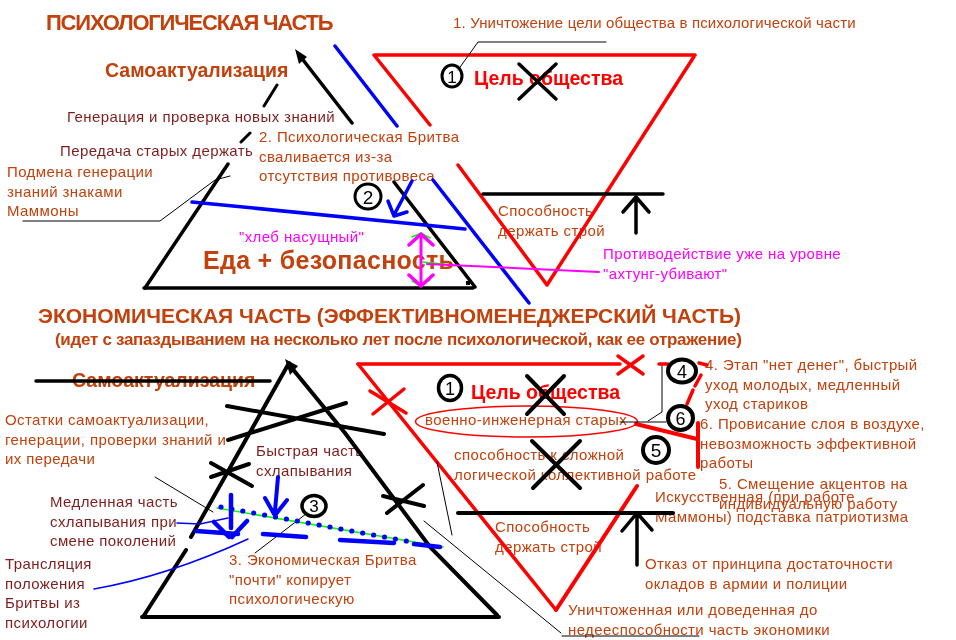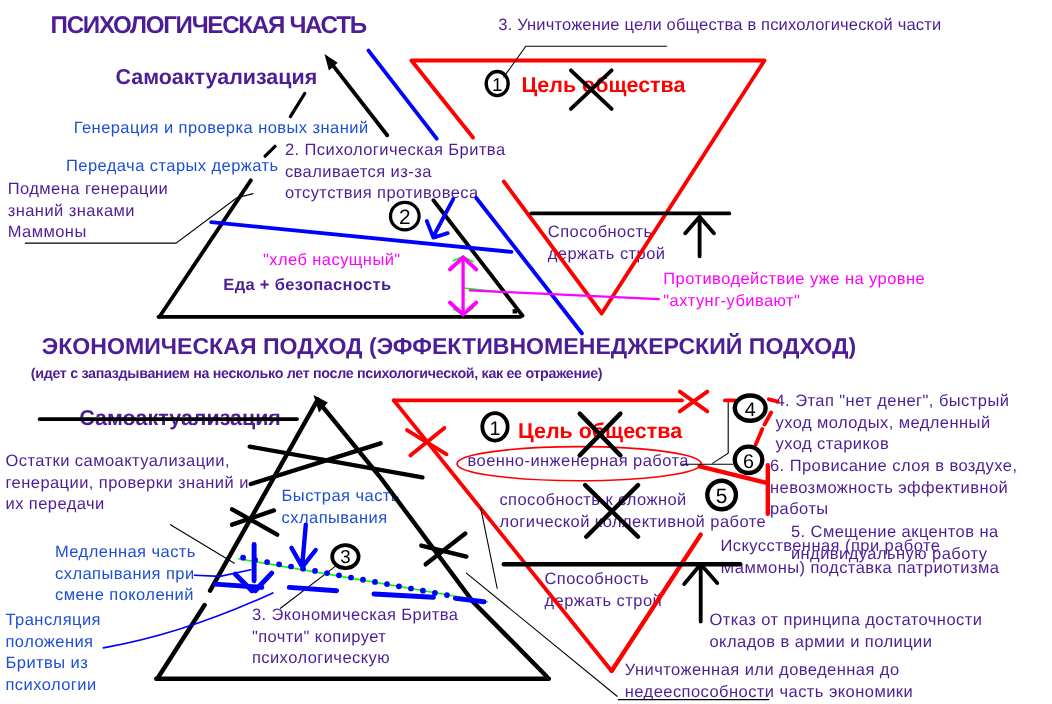--- a/index.html
+++ b/index.html
@@ -1,45 +1,45 @@
 <!DOCTYPE html>
 <html><head><meta charset="utf-8"><style>
 html,body{margin:0;padding:0}
 body{width:956px;height:640px;position:relative;background:#fff;overflow:hidden;
 font-family:"Liberation Sans",sans-serif}
-.t{position:absolute;white-space:nowrap;font-size:15px;line-height:19.5px;color:#4c1d95;letter-spacing:0.4px}
+.t{position:absolute;white-space:nowrap;font-size:15px;line-height:19.5px;color:#c2410c;letter-spacing:0.4px}
 .b{font-weight:bold}
-.blue{color:#1d4ed8}.mag{color:#FF00FF}.red{color:#FF0000}
+.blue{color:#7f1d1d}.mag{color:#FF00FF}.red{color:#FF0000}
 #ovl{position:absolute;left:0;top:0;z-index:5;pointer-events:none}
 .t{z-index:3}
 </style></head>
 <body>
 
 <div class="t b" style="left:46px;top:11px;font-size:22px;line-height:24px;letter-spacing:-1.2px">ПСИХОЛОГИЧЕСКАЯ ЧАСТЬ</div>
 <div class="t b" style="left:105px;top:58px;font-size:19.5px;line-height:24px;letter-spacing:0">Самоактуализация</div>
 <div class="t blue" style="left:67px;top:107px">Генерация и проверка новых знаний</div>
 <div class="t blue" style="left:60px;top:141px">Передача старых держать</div>
 <div class="t" style="left:7px;top:162px">Подмена генерации<br>знаний знаками<br>Маммоны</div>
-<div class="t" style="left:453px;top:13px;letter-spacing:0.15px">3. Уничтожение цели общества в психологической части</div>
+<div class="t" style="left:453px;top:13px;letter-spacing:0.15px">1. Уничтожение цели общества в психологической части</div>
 <div class="t b red" style="left:474px;top:66px;font-size:19.5px;line-height:24px;letter-spacing:0">Цель общества</div>
 <div class="t" style="left:259px;top:127px">2. Психологическая Бритва<br>сваливается из-за<br>отсутствия противовеса</div>
 <div class="t mag" style="left:239px;top:227px">"хлеб насущный"</div>
-<div class="t b" style="left:203px;top:248px;font-size:15px;line-height:24px;letter-spacing:0.3px">Еда + безопасность</div>
+<div class="t b" style="left:203px;top:248px;font-size:25px;line-height:24px;letter-spacing:0.3px">Еда + безопасность</div>
 <div class="t" style="left:498px;top:201px">Способность<br>держать строй</div>
 <div class="t mag" style="left:603px;top:244px">Противодействие уже на уровне<br>"ахтунг-убивают"</div>
-<div class="t b" style="left:38px;top:304px;font-size:21px;line-height:24px;letter-spacing:0">ЭКОНОМИЧЕСКАЯ ПОДХОД (ЭФФЕКТИВНОМЕНЕДЖЕРСКИЙ ПОДХОД)</div>
-<div class="t b" style="left:28px;top:330px;font-size:13px;line-height:20px;letter-spacing:-0.3px">(идет с запаздыванием на несколько лет после психологической, как ее отражение)</div>
+<div class="t b" style="left:38px;top:304px;font-size:21px;line-height:24px;letter-spacing:0">ЭКОНОМИЧЕСКАЯ ЧАСТЬ (ЭФФЕКТИВНОМЕНЕДЖЕРСКИЙ ЧАСТЬ)</div>
+<div class="t b" style="left:55px;top:330px;font-size:17px;line-height:20px;letter-spacing:-0.3px">(идет с запаздыванием на несколько лет после психологической, как ее отражение)</div>
 <div class="t b" style="left:72px;top:368px;font-size:19.5px;line-height:24px;letter-spacing:0">Самоактуализация</div>
 <div class="t" style="left:5px;top:410px">Остатки самоактуализации,<br>генерации, проверки знаний и<br>их передачи</div>
 <div class="t blue" style="left:256px;top:441px">Быстрая часть<br>схлапывания</div>
 <div class="t blue" style="left:50px;top:492px">Медленная часть<br>схлапывания при<br>смене поколений</div>
 <div class="t blue" style="left:5px;top:554px">Трансляция<br>положения<br>Бритвы из<br>психологии</div>
 <div class="t" style="left:229px;top:550px">3. Экономическая Бритва<br>"почти" копирует<br>психологическую</div>
 <div class="t b red" style="left:471px;top:380px;font-size:19.5px;line-height:24px;letter-spacing:0">Цель общества</div>
-<div class="t" style="left:425px;top:410px">военно-инженерная работа</div>
+<div class="t" style="left:425px;top:410px">военно-инженерная старых</div>
 <div class="t" style="left:454px;top:445px">способность к сложной<br>логической коллективной работе</div>
 <div class="t" style="left:495px;top:517px">Способность<br>держать строй</div>
 <div class="t" style="left:705px;top:355px">4. Этап "нет денег", быстрый<br>уход молодых, медленный<br>уход стариков</div>
 <div class="t" style="left:700px;top:414px">6. Провисание слоя в воздухе,<br>невозможность эффективной<br>работы</div>
 <div class="t" style="left:719px;top:474px">5. Смещение акцентов на<br>индивидуальную работу</div>
 <div class="t" style="left:655px;top:487px">Искусственная (при работе<br>Маммоны) подставка патриотизма</div>
 <div class="t" style="left:645px;top:554px">Отказ от принципа достаточности<br>окладов в армии и полиции</div>
 <div class="t" style="left:568px;top:600px">Уничтоженная или доведенная до<br>недееспособности часть экономики</div>
 
 <svg id="ovl" width="956" height="640" viewBox="0 0 956 640">

